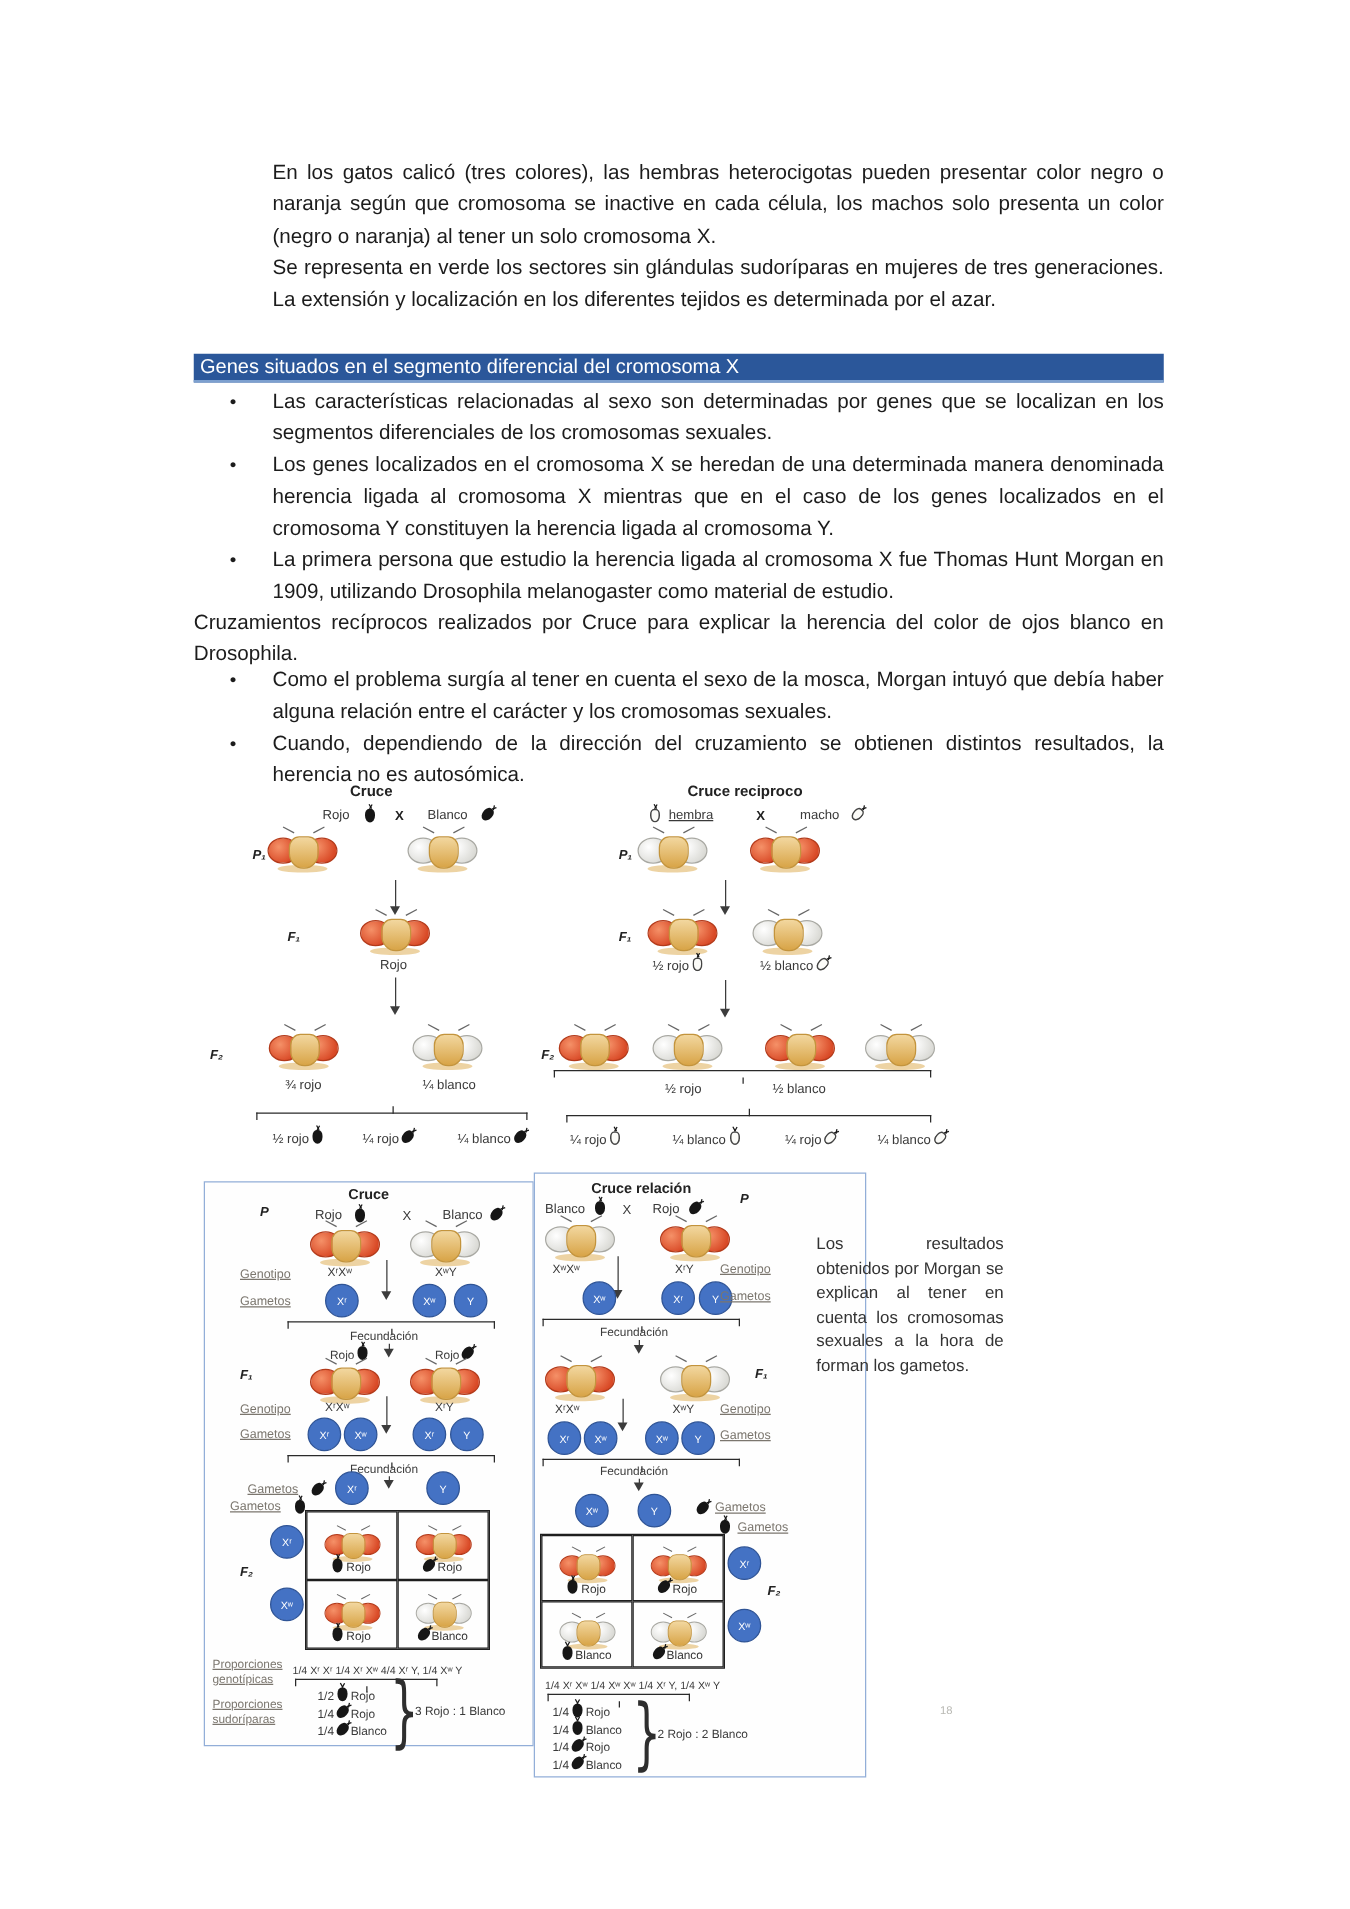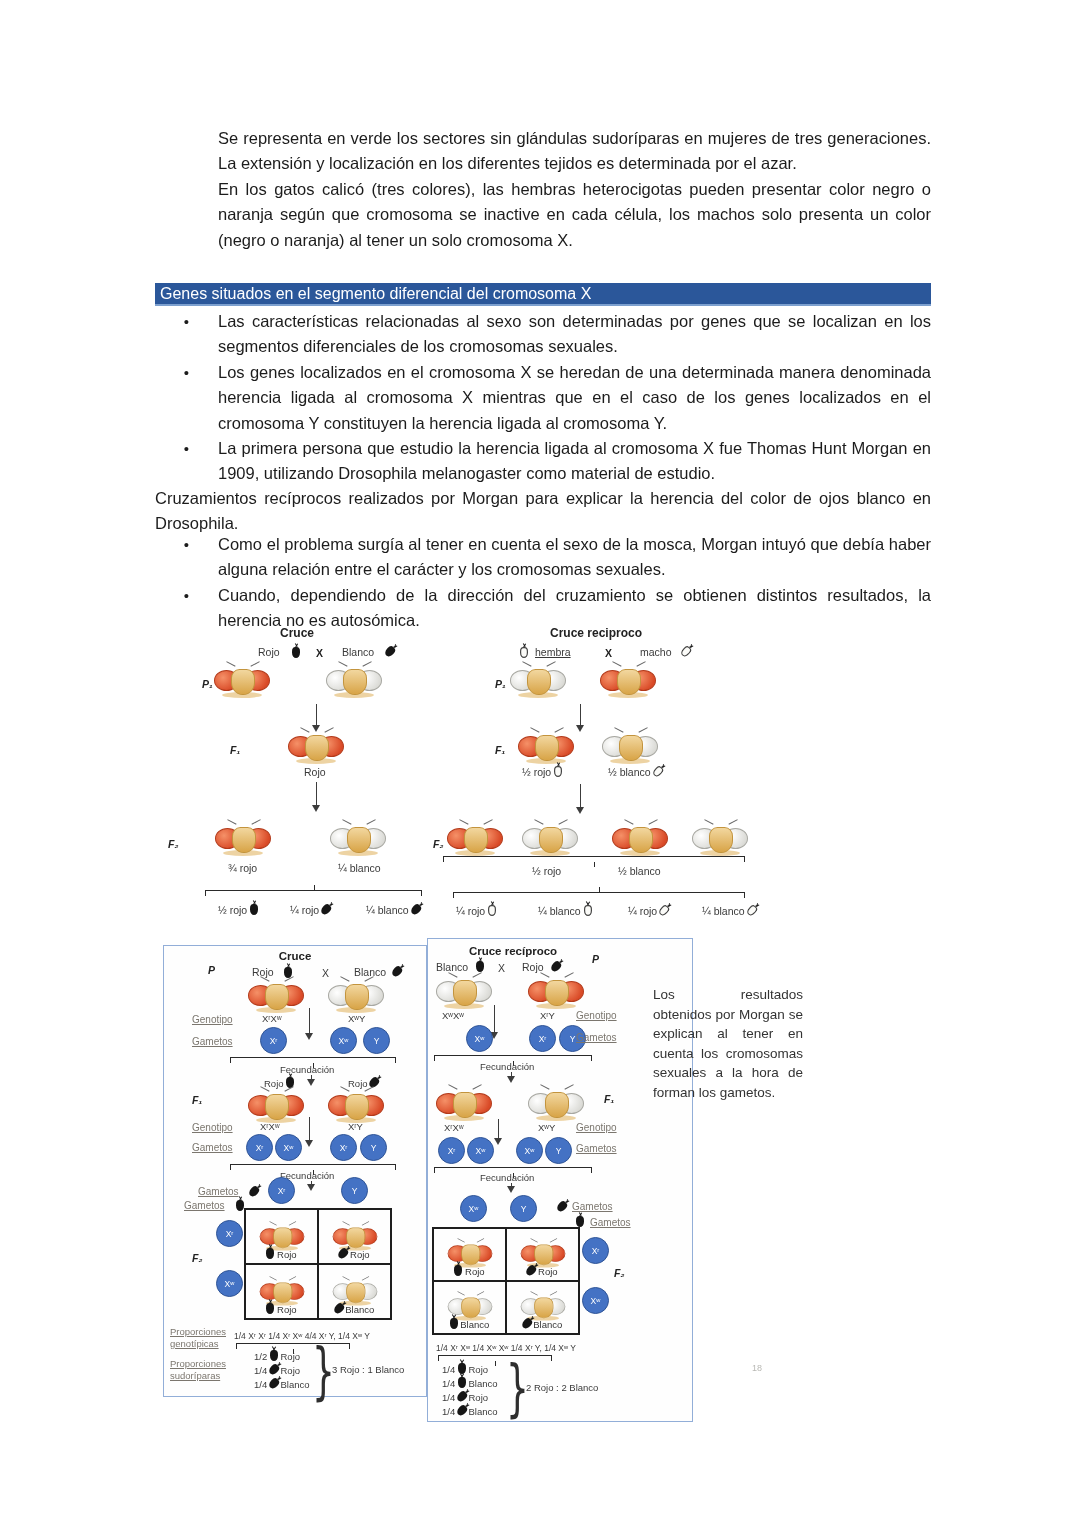--- a/index.html
+++ b/index.html
@@ -54,42 +54,42 @@
   .pgrid .cell{border:0.9px solid #1e1e1e;position:relative;display:flex;flex-direction:column;align-items:center;justify-content:flex-end;padding-bottom:3px;}
   .cell .cfly{position:relative;width:56px;height:32px;transform:scale(0.8);transform-origin:center bottom;margin-bottom:-1px;}
   .cell .clab{font-size:9.5px;color:#333;white-space:nowrap;}
   .note{font-size:13.5px;line-height:1.45;text-align:justify;color:#333;}
   .pgnum{font-size:9px;color:#b9b9b4;}
 </style>
 </head>
 <body>
 
 <div class="abs bodytxt" style="left:218px;top:126px;width:713px;">
+  <p>En los gatos calicó (tres colores), las hembras heterocigotas pueden presentar color negro o naranja según que cromosoma se inactive en cada célula, los machos solo presenta un color (negro o naranja) al tener un solo cromosoma X.</p>
   <p>Se representa en verde los sectores sin glándulas sudoríparas en mujeres de tres generaciones. La extensión y localización en los diferentes tejidos es determinada por el azar.</p>
-  <p>En los gatos calicó (tres colores), las hembras heterocigotas pueden presentar color negro o naranja según que cromosoma se inactive en cada célula, los machos solo presenta un color (negro o naranja) al tener un solo cromosoma X.</p>
 </div>
 
 <div class="abs secbar" style="left:155px;top:283px;width:771px;">Genes situados en el segmento diferencial del cromosoma X</div>
 
 <div class="abs" style="left:155px;top:309px;width:776px;">
   <div class="bullet">
     <span class="dot">•</span>
     <span class="btxt">Las características relacionadas al sexo son determinadas por genes que se localizan en los segmentos diferenciales de los cromosomas sexuales.</span>
   </div>
   <div class="bullet">
     <span class="dot">•</span>
     <span class="btxt">Los genes localizados en el cromosoma X se heredan de una determinada manera denominada herencia ligada al cromosoma X mientras que en el caso de los genes localizados en el cromosoma Y constituyen la herencia ligada al cromosoma Y.</span>
   </div>
   <div class="bullet">
     <span class="dot">•</span>
     <span class="btxt">La primera persona que estudio la herencia ligada al cromosoma X fue Thomas Hunt Morgan en 1909, utilizando Drosophila melanogaster como material de estudio.</span>
   </div>
 </div>
 
-<div class="abs bodytxt" style="left:155px;top:486px;width:776px;">Cruzamientos recíprocos realizados por Morgan para explicar la herencia del color de ojos blanco en Drosophila.</div>
+<div class="abs bodytxt" style="left:155px;top:486px;width:776px;">Cruzamientos recíprocos realizados por Cruce para explicar la herencia del color de ojos blanco en Drosophila.</div>
 
 <div class="abs" style="left:155px;top:532px;width:776px;">
   <div class="bullet">
     <span class="dot">•</span>
     <span class="btxt">Como el problema surgía al tener en cuenta el sexo de la mosca, Morgan intuyó que debía haber alguna relación entre el carácter y los cromosomas sexuales.</span>
   </div>
   <div class="bullet">
     <span class="dot">•</span>
     <span class="btxt">Cuando, dependiendo de la dirección del cruzamiento se obtienen distintos resultados, la herencia no es autosómica.</span>
   </div>
@@ -327,21 +327,21 @@
   <div class="brk td" style="left:72px;top:397px;width:112px;"></div>
   <div class="lab sm" style="left:6px;top:412px;width:62px;white-space:normal;line-height:1.25;">Proporciones sudoríparas</div>
   <div class="t sm" style="left:90px;top:404px;"><span>1/2</span> <span class="mf"></span> <span>Rojo</span></div>
   <div class="t sm" style="left:90px;top:418px;"><span>1/4</span> <span class="mf male"></span> <span>Rojo</span></div>
   <div class="t sm" style="left:90px;top:432px;"><span>1/4</span> <span class="mf male"></span> <span>Blanco</span></div>
   <div class="curly" style="left:148px;top:404px;">}</div>
   <div class="t sm" style="left:168px;top:418px;">3 Rojo : 1 Blanco</div>
 </div>
 
 <div class="figbox" style="left:427px;top:938px;width:264px;height:482px;">
-  <div class="t tb" style="left:20px;top:6px;width:130px;text-align:center;font-size:11.5px;">Cruce recíproco</div>
+  <div class="t tb" style="left:20px;top:6px;width:130px;text-align:center;font-size:11.5px;">Cruce relación</div>
   <div class="t tb ti" style="left:164px;top:14px;">P</div>
   <div class="t" style="left:8px;top:22px;">Blanco</div>
   <span class="mf mfa" style="left:48px;top:22px;"></span>
   <div class="t" style="left:70px;top:23px;">X</div>
   <div class="t" style="left:94px;top:22px;">Rojo</div>
   <span class="mf mfa male" style="left:124px;top:22px;"></span>
   <div class="fly white" style="left:8px;top:36px;">
       <i class="ey el"></i>
       <i class="bd"></i>
       <i class="ey er"></i>

